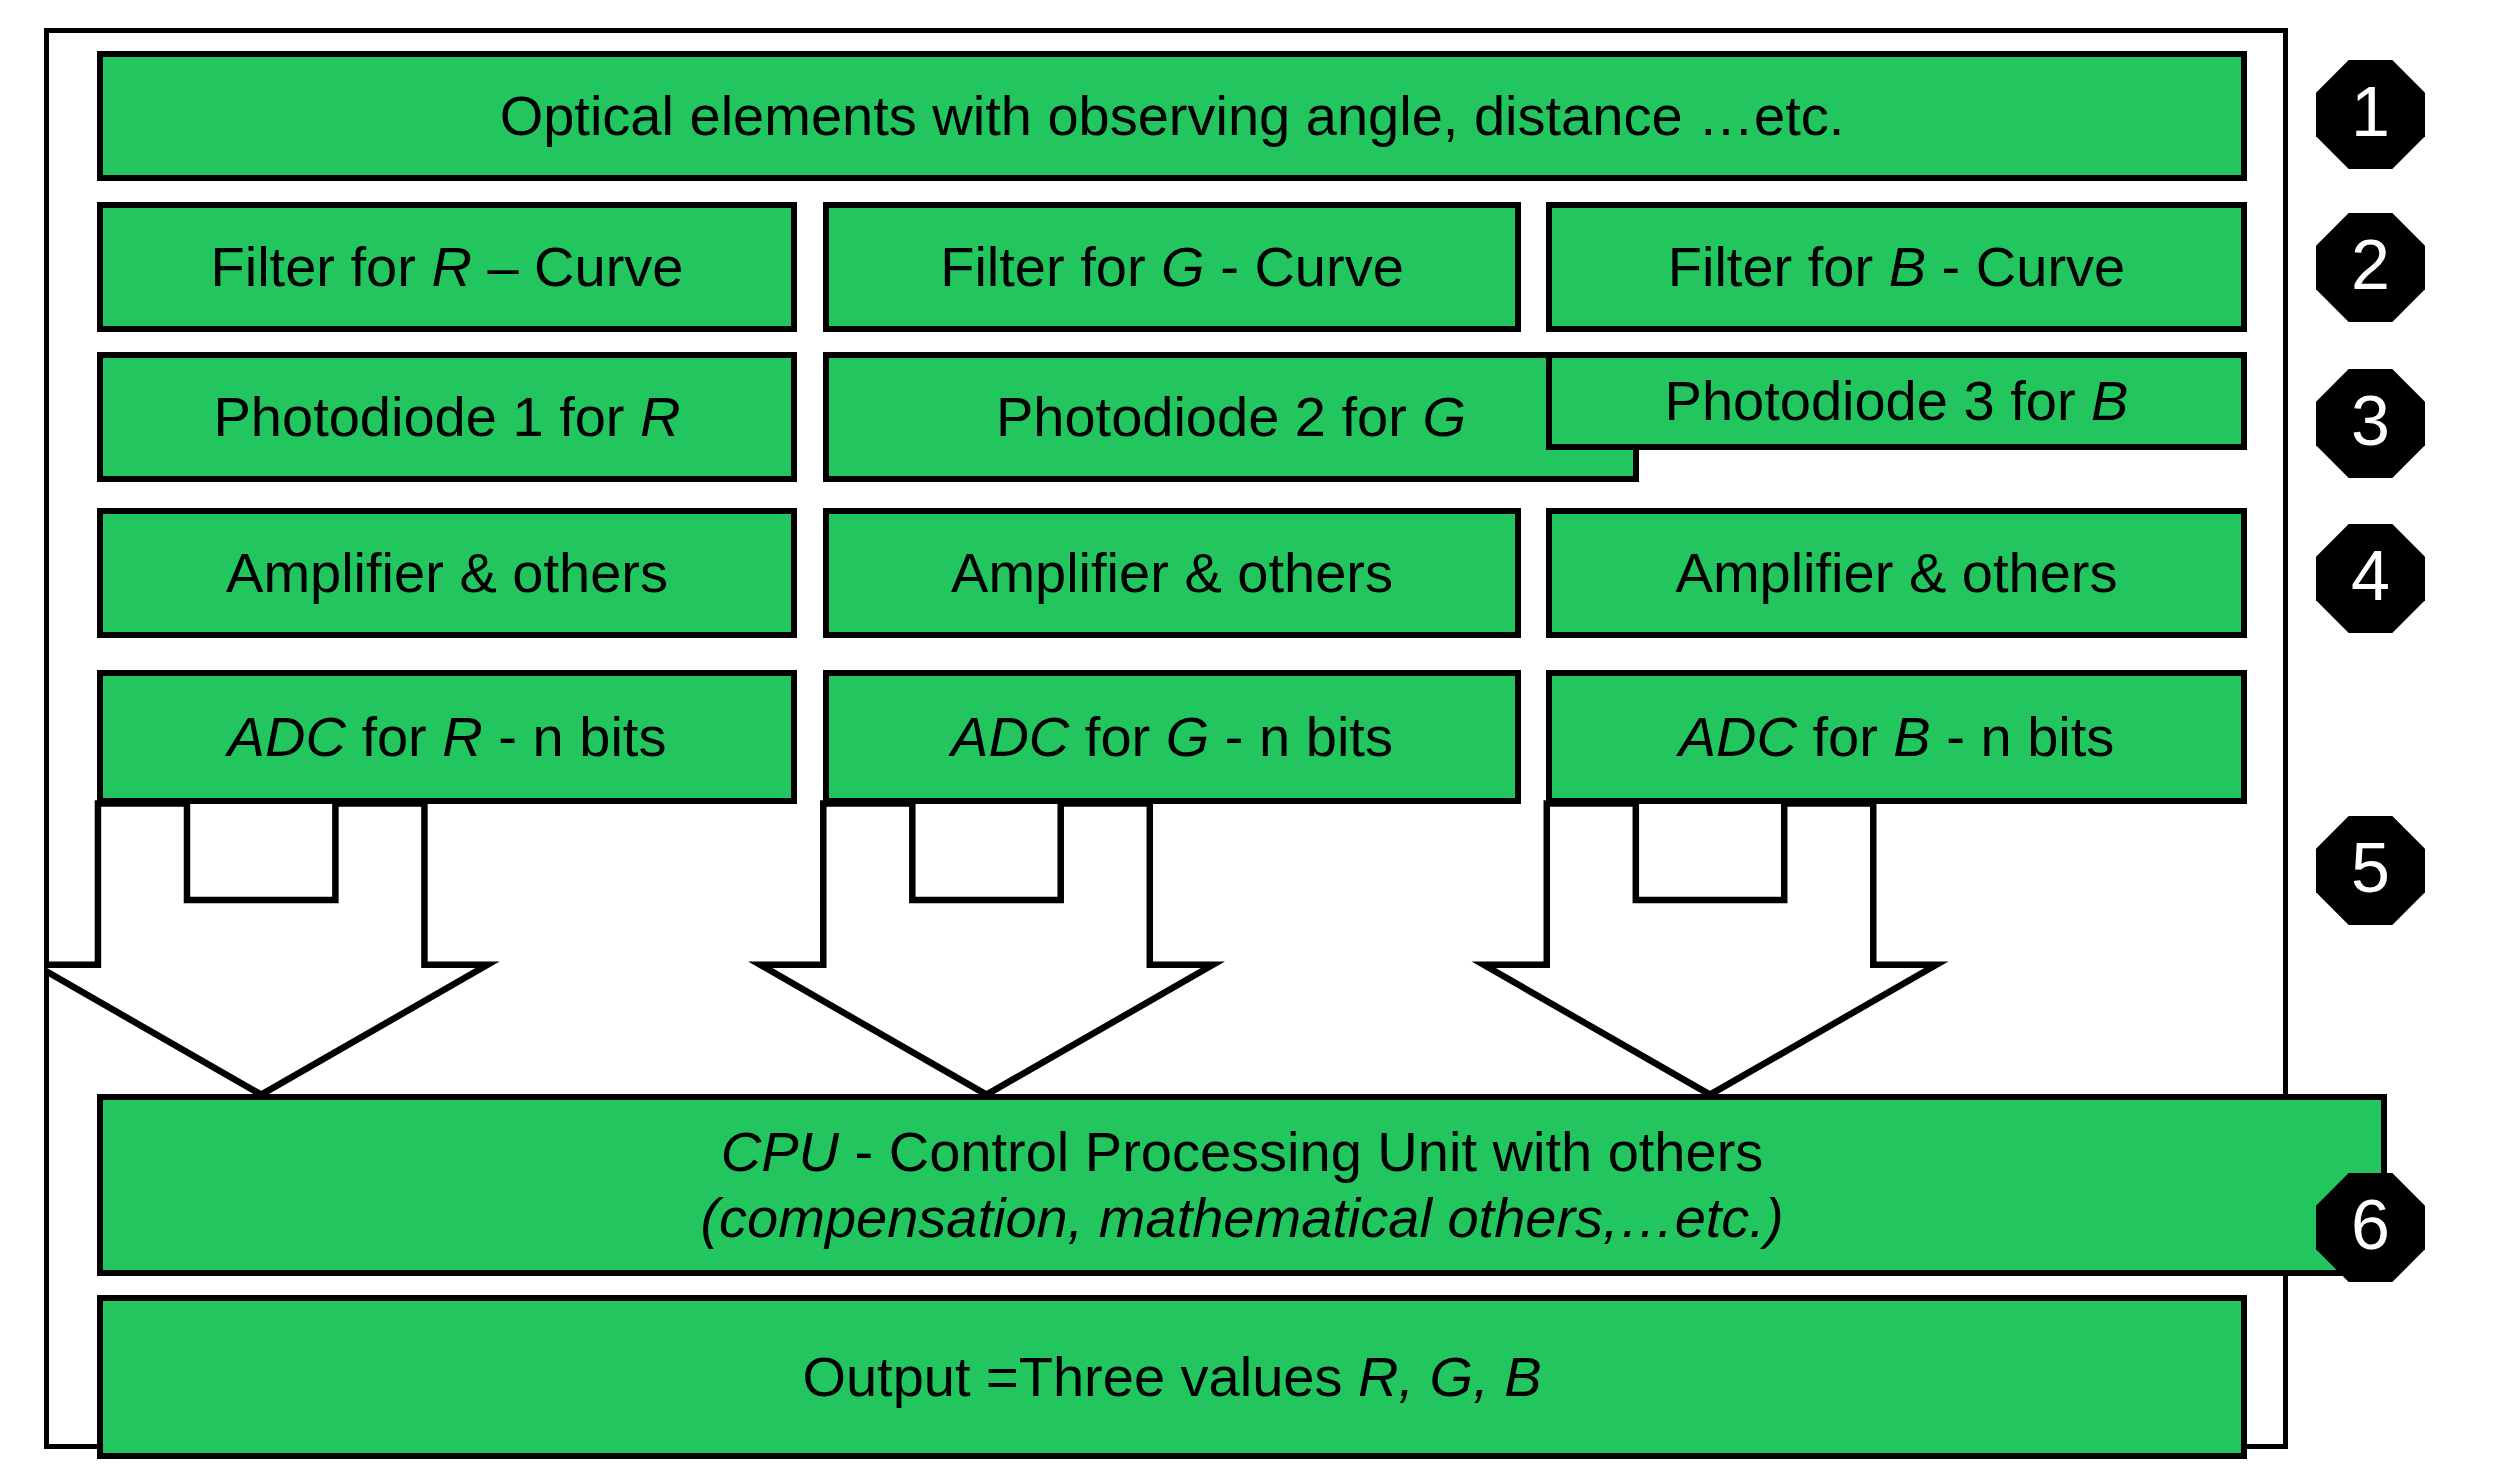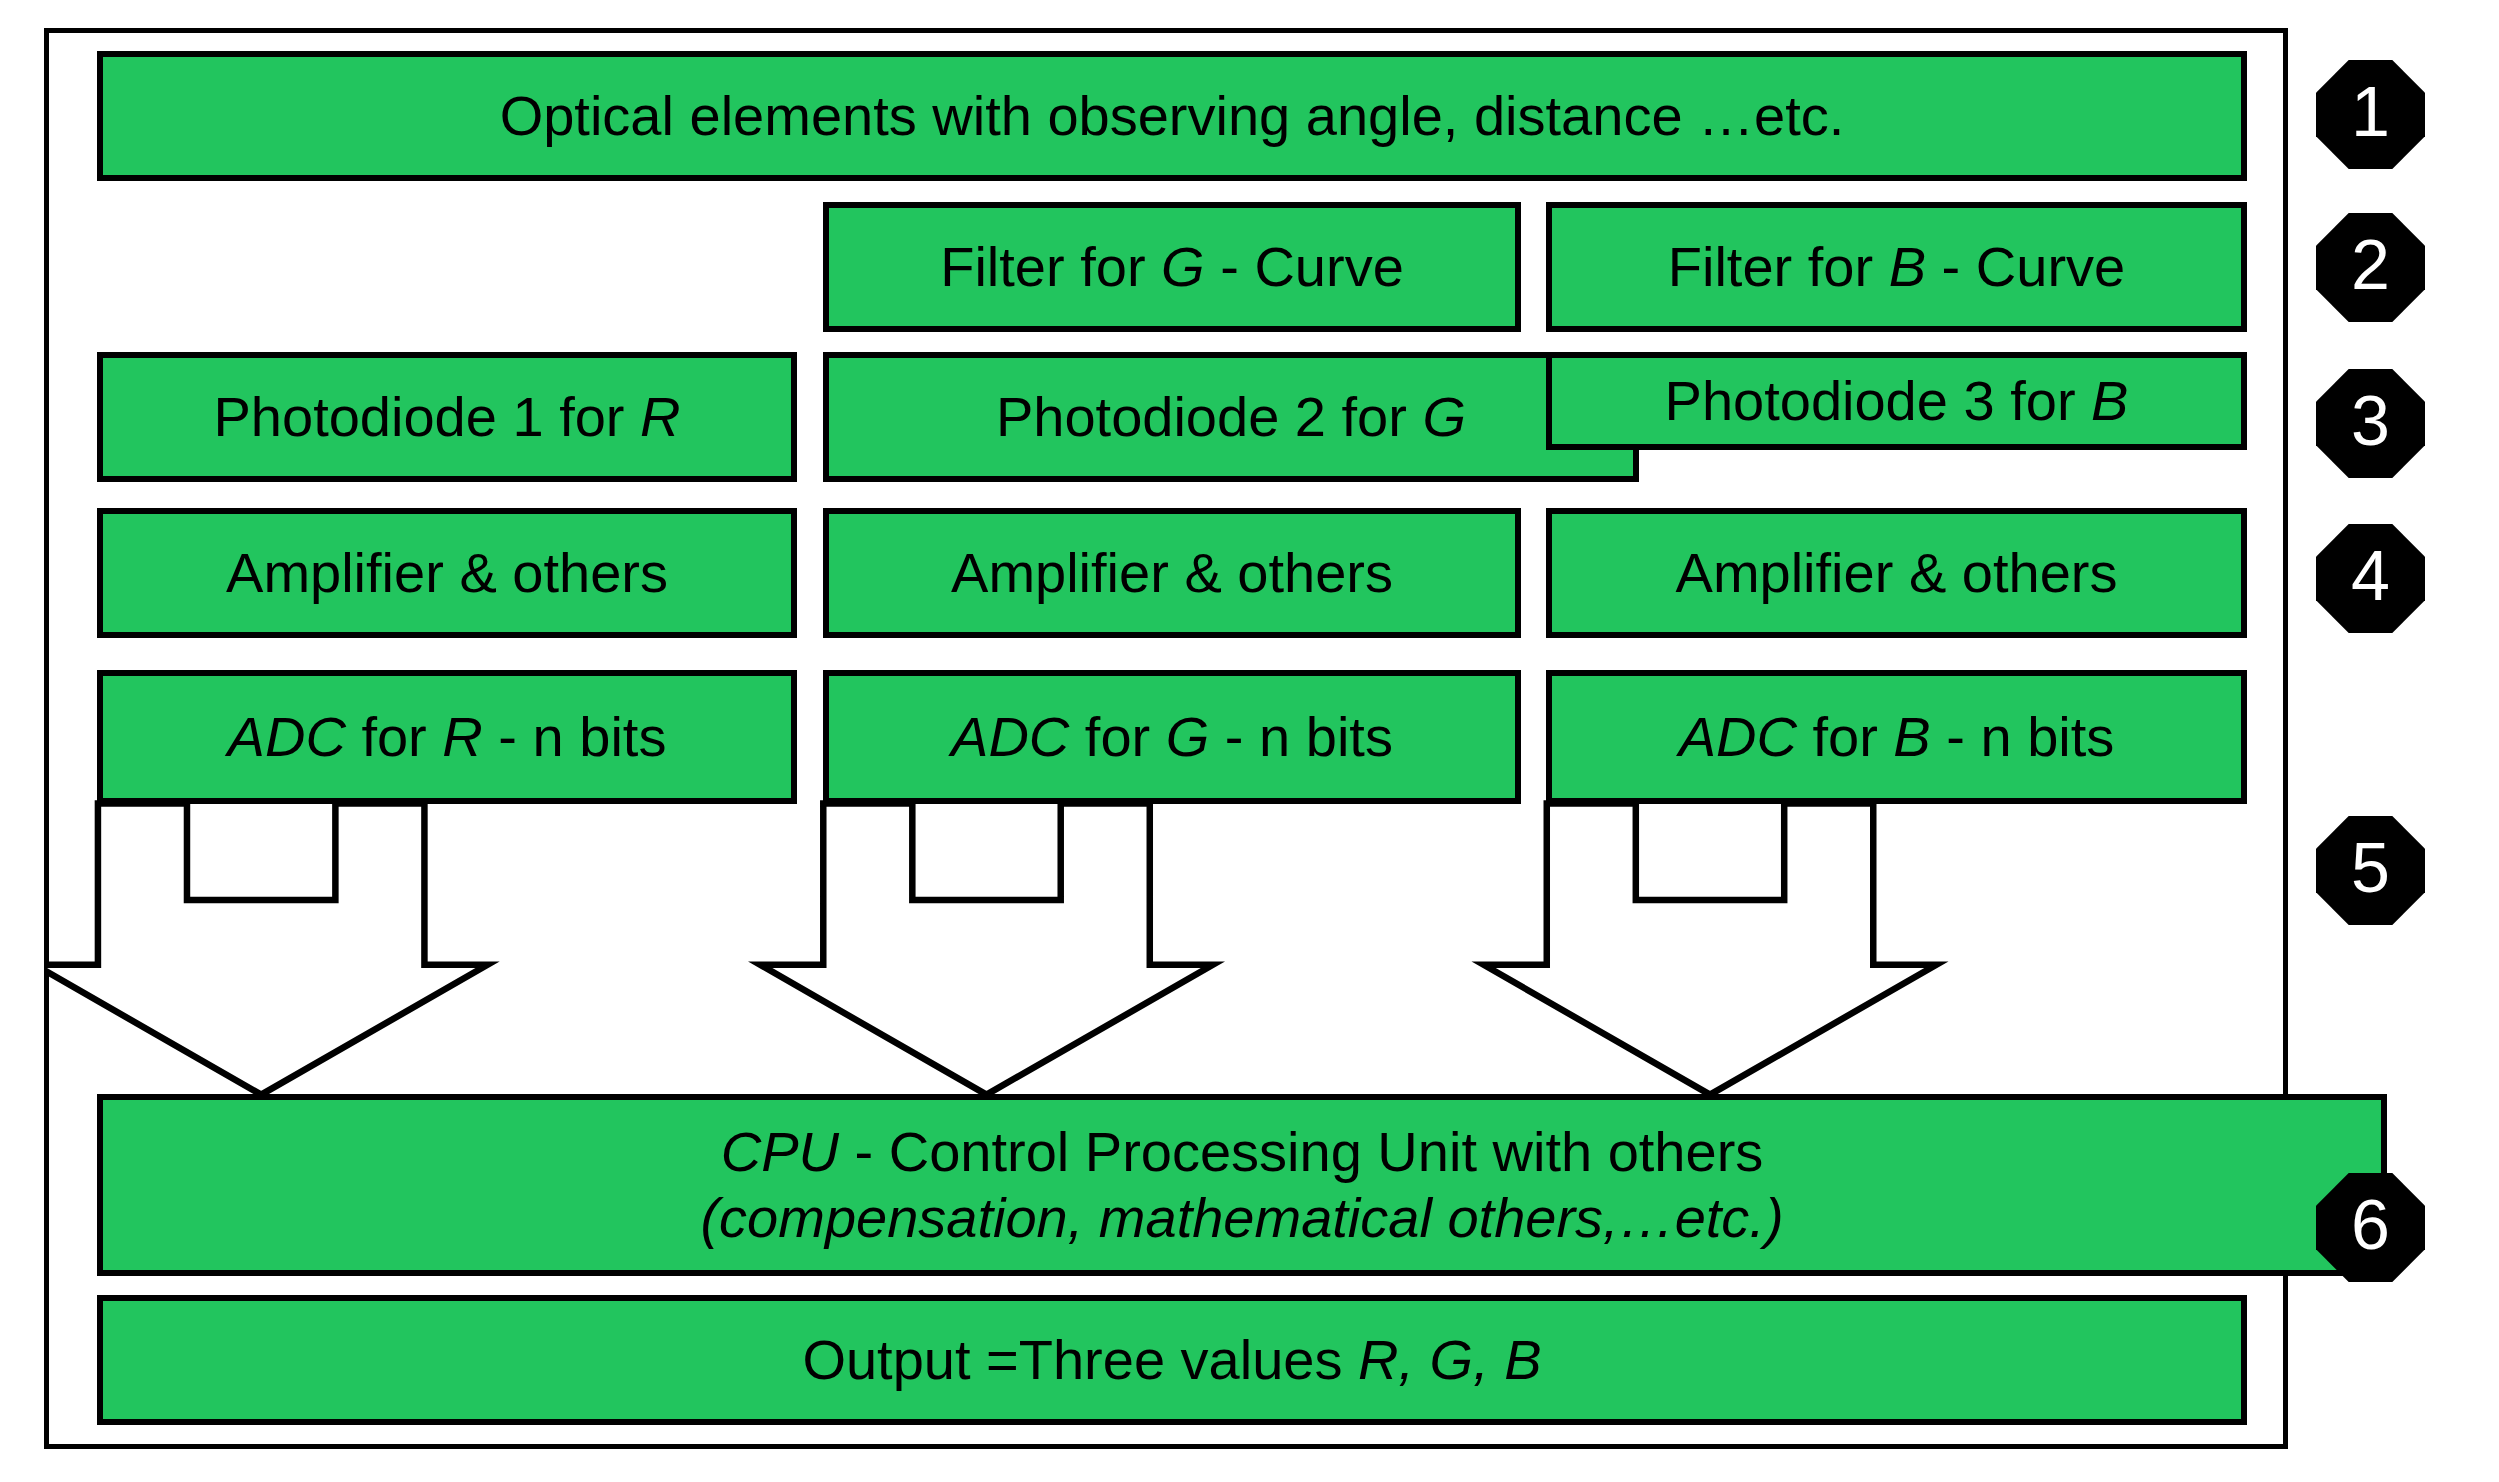--- a/index.html
+++ b/index.html
@@ -78,20 +78,23 @@
 <body>
 
 <div id="canvas">
 
   <div id="outer-frame"></div>
 
   <div class="dbox fs-top" style="left:97px; top:51px; width:2150px; height:130px;">
     <span class="txt">Optical elements with observing angle, distance …etc.</span>
   </div>
 
+  <div class="dbox fs-row" style="left:97px; top:202px; width:700px; height:130px;">
+    <span class="txt"><span>Filter for </span><span class="it">R</span><span> – Curve</span></span>
+  </div>
   <div class="dbox fs-row" style="left:1546px; top:202px; width:701px; height:130px;">
     <span class="txt"><span>Filter for </span><span class="it">B</span><span> - Curve</span></span>
   </div>
   <div class="dbox fs-row" style="left:823px; top:202px; width:698px; height:130px;">
     <span class="txt"><span>Filter for </span><span class="it">G</span><span> - Curve</span></span>
   </div>
 
   <div class="dbox fs-row" style="left:97px; top:352px; width:700px; height:130px;">
     <span class="txt"><span>Photodiode 1 for </span><span class="it">R</span></span>
   </div>
@@ -161,21 +164,21 @@
              L 1716,836 Z"></path>
   </svg>
 
   <div class="dbox fs-cpu" style="left:97px; top:1094px; width:2290px; height:182px;">
     <span class="txt">
       <span><span class="it">CPU</span><span>  - Control Processing Unit with others</span></span><br>
       <span class="it">(compensation, mathematical others,…etc.)</span>
     </span>
   </div>
 
-  <div class="dbox fs-out" style="left:97px; top:1295px; width:2150px; height:130px;text-align:center;">
+  <div class="dbox fs-out" style="left:97px; top:1295px; width:2150px; height:164px;text-align:center;">
     <span class="txt"><span>Output =Three values </span><span class="it">R, G, B</span></span>
   </div>
 
   <div class="badge" style="left:2316px; top:60px;">
     <span>1</span>
   </div>
   <div class="badge" style="left:2316px; top:213px;">
     <span>2</span>
   </div>
   <div class="badge" style="left:2316px; top:369px;">

